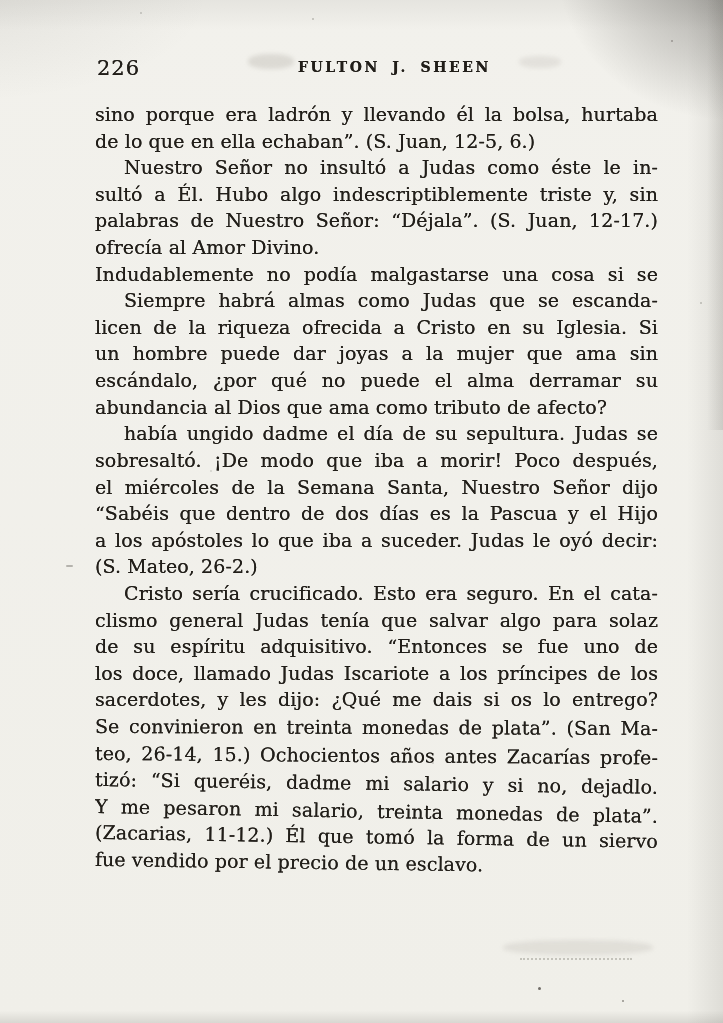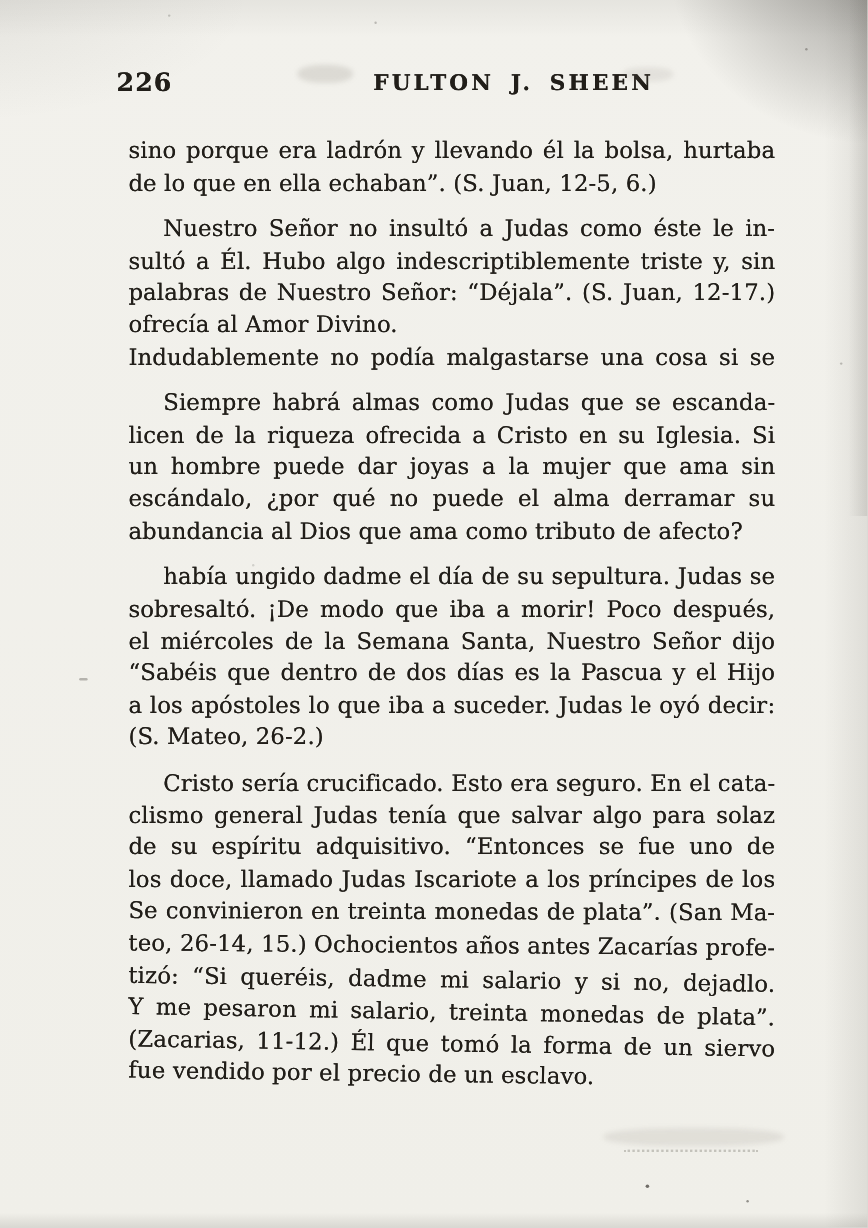--- a/index.html
+++ b/index.html
@@ -14,31 +14,31 @@
       radial-gradient(240px 210px at 101% -3%, rgba(42,40,36,0.40), rgba(42,40,36,0.16) 45%, rgba(42,40,36,0) 72%),
       linear-gradient(to left, rgba(62,60,54,0.10), rgba(62,60,54,0) 5%),
       linear-gradient(to bottom, rgba(62,60,54,0.07), rgba(62,60,54,0) 3%),
       radial-gradient(420px 170px at -6% 0%, rgba(62,60,54,0.08), rgba(62,60,54,0) 60%),
       linear-gradient(to top, rgba(95,92,85,0.16), rgba(95,92,85,0) 1.2%),
       linear-gradient(#f2f1ec,#f0efe9);
   }
   .page-header{position:absolute;top:56px;left:0;right:0;height:26px;}
   .page-number{
     position:absolute;left:97px;top:0;
-    font-size:21px;font-weight:bold;letter-spacing:1px;
+    font-size:21px;font-weight:normal;letter-spacing:1px;
     text-shadow:0 0 0.5px rgba(30,27,22,0.9);
     text-align:center;
   }
   .running-header{
-    position:absolute;left:311px;top:3px;
-    font-size:18px;font-weight:bold;letter-spacing:2.6px;word-spacing:5px;
+    position:absolute;left:298px;top:3px;
+    font-size:14px;font-weight:bold;letter-spacing:2.6px;word-spacing:5px;
     text-shadow:0 0 0.5px rgba(30,27,22,0.9);
   }
   .body-text{position:absolute;left:95px;top:101px;width:563px;}
-  .para{margin:12px;padding:0;}
+  .para{margin:0;padding:0;}
   .line{
     font-size:19px;line-height:26.62px;height:26.62px;
     letter-spacing:0.1px;
     text-align:justify;text-align-last:justify;
     transform-origin:left center;
     text-shadow:0 0 0.55px rgba(32,29,24,0.9);
     white-space:nowrap0; 
   }
   .line.last{text-align-last:left;}
   .para.indent .line:first-child{padding-left:29px;}
@@ -85,20 +85,21 @@
         <div class="line">el miércoles de la Semana Santa, Nuestro Señor dijo</div>
         <div class="line">“Sabéis que dentro de dos días es la Pascua y el Hijo</div>
         <div class="line">a los apóstoles lo que iba a suceder. Judas le oyó decir:</div>
         <div class="line last">(S. Mateo, 26-2.)</div>
       </div>
       <div class="para indent">
         <div class="line">Cristo sería crucificado. Esto era seguro. En el cata-</div>
         <div class="line">clismo general Judas tenía que salvar algo para solaz</div>
         <div class="line">de su espíritu adquisitivo. “Entonces se fue uno de</div>
         <div class="line">los doce, llamado Judas Iscariote a los príncipes de los</div>
+        <div class="line">sacerdotes, y les dijo: ¿Qué me dais si os lo entrego?</div>
         <div class="line" style="transform: rotate(0.2deg);">Se convinieron en treinta monedas de plata”. (San Ma-</div>
         <div class="line" style="transform: rotate(0.45deg);">teo, 26-14, 15.) Ochocientos años antes Zacarías profe-</div>
         <div class="line" style="transform: rotate(0.8deg);">tizó: “Si queréis, dadme mi salario y si no, dejadlo.</div>
         <div class="line" style="transform: rotate(1deg);">Y me pesaron mi salario, treinta monedas de plata”.</div>
         <div class="line" style="transform: rotate(0.9deg);">(Zacarias, 11-12.) Él que tomó la forma de un siervo</div>
         <div class="line last" style="transform: rotate(0.8deg);">fue vendido por el precio de un esclavo.</div>
       </div>
     </div>
 
   <div class="right-shade"></div>

